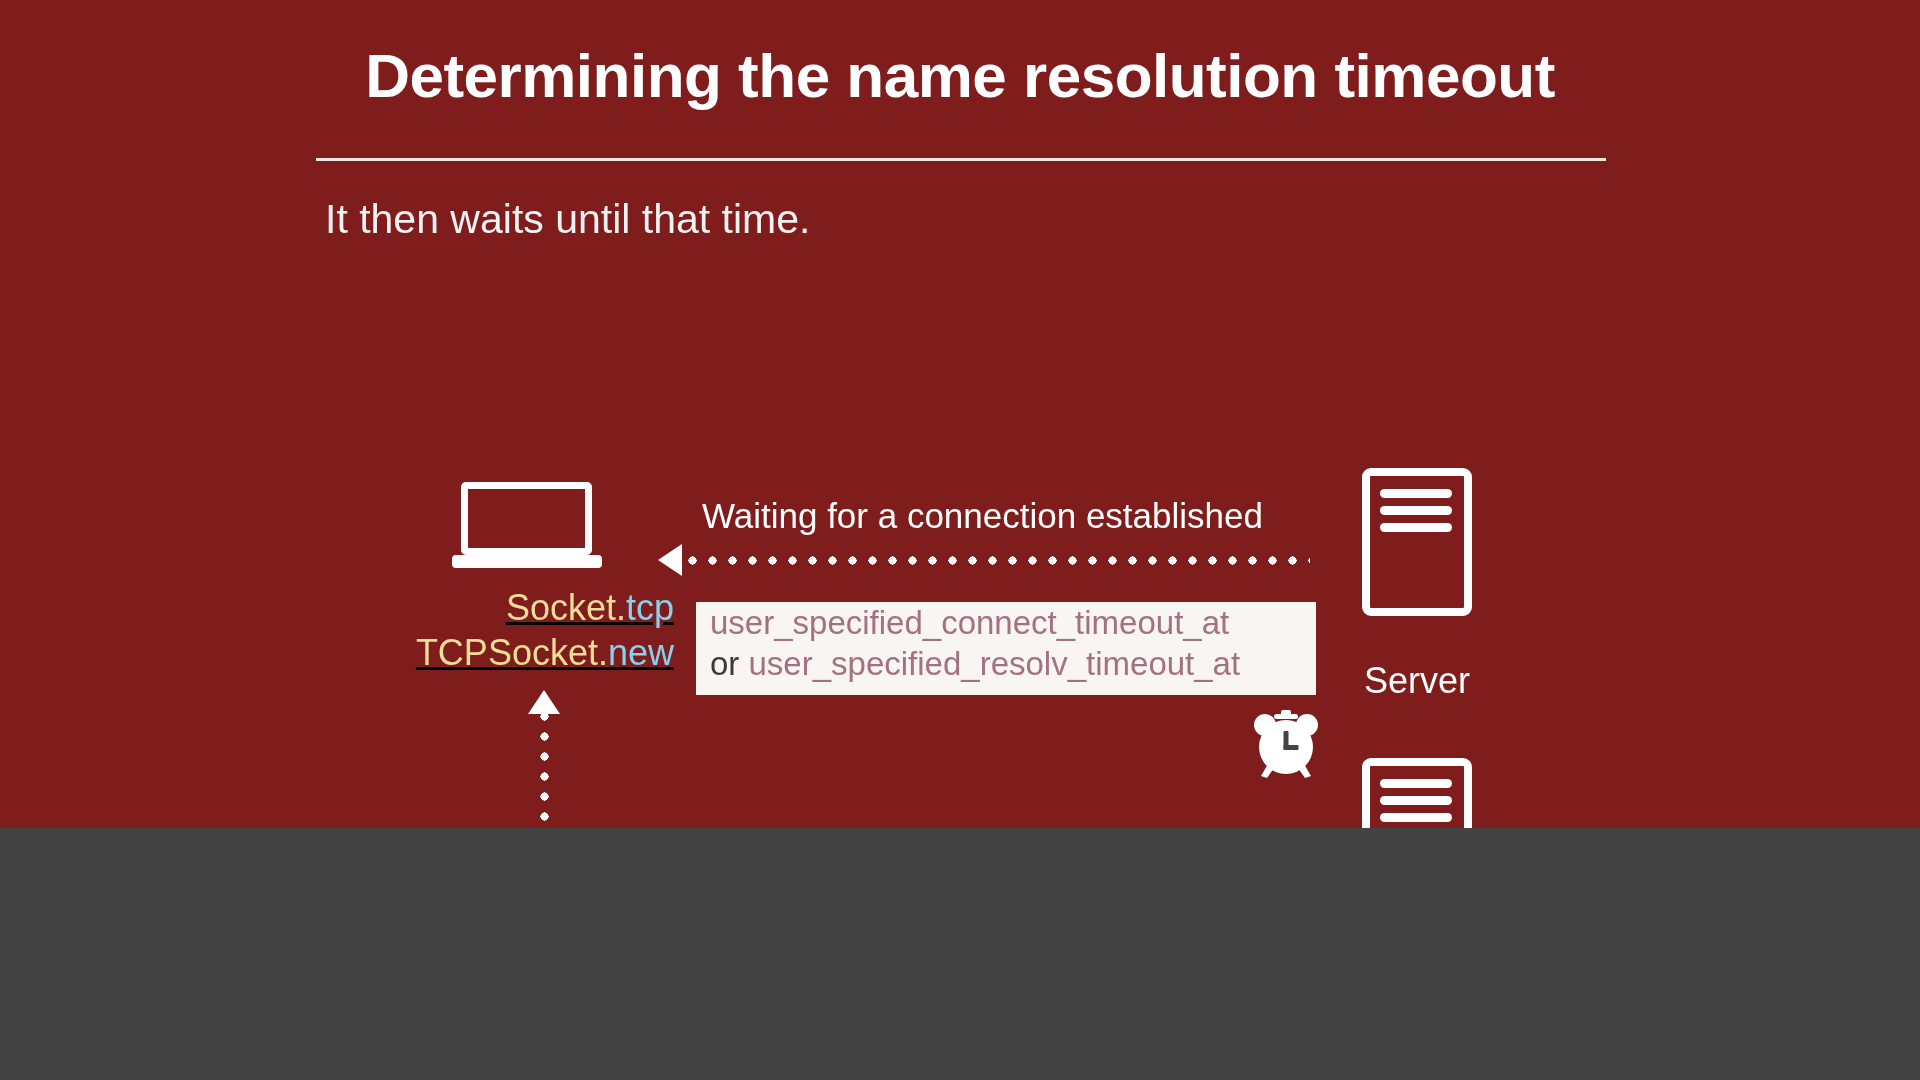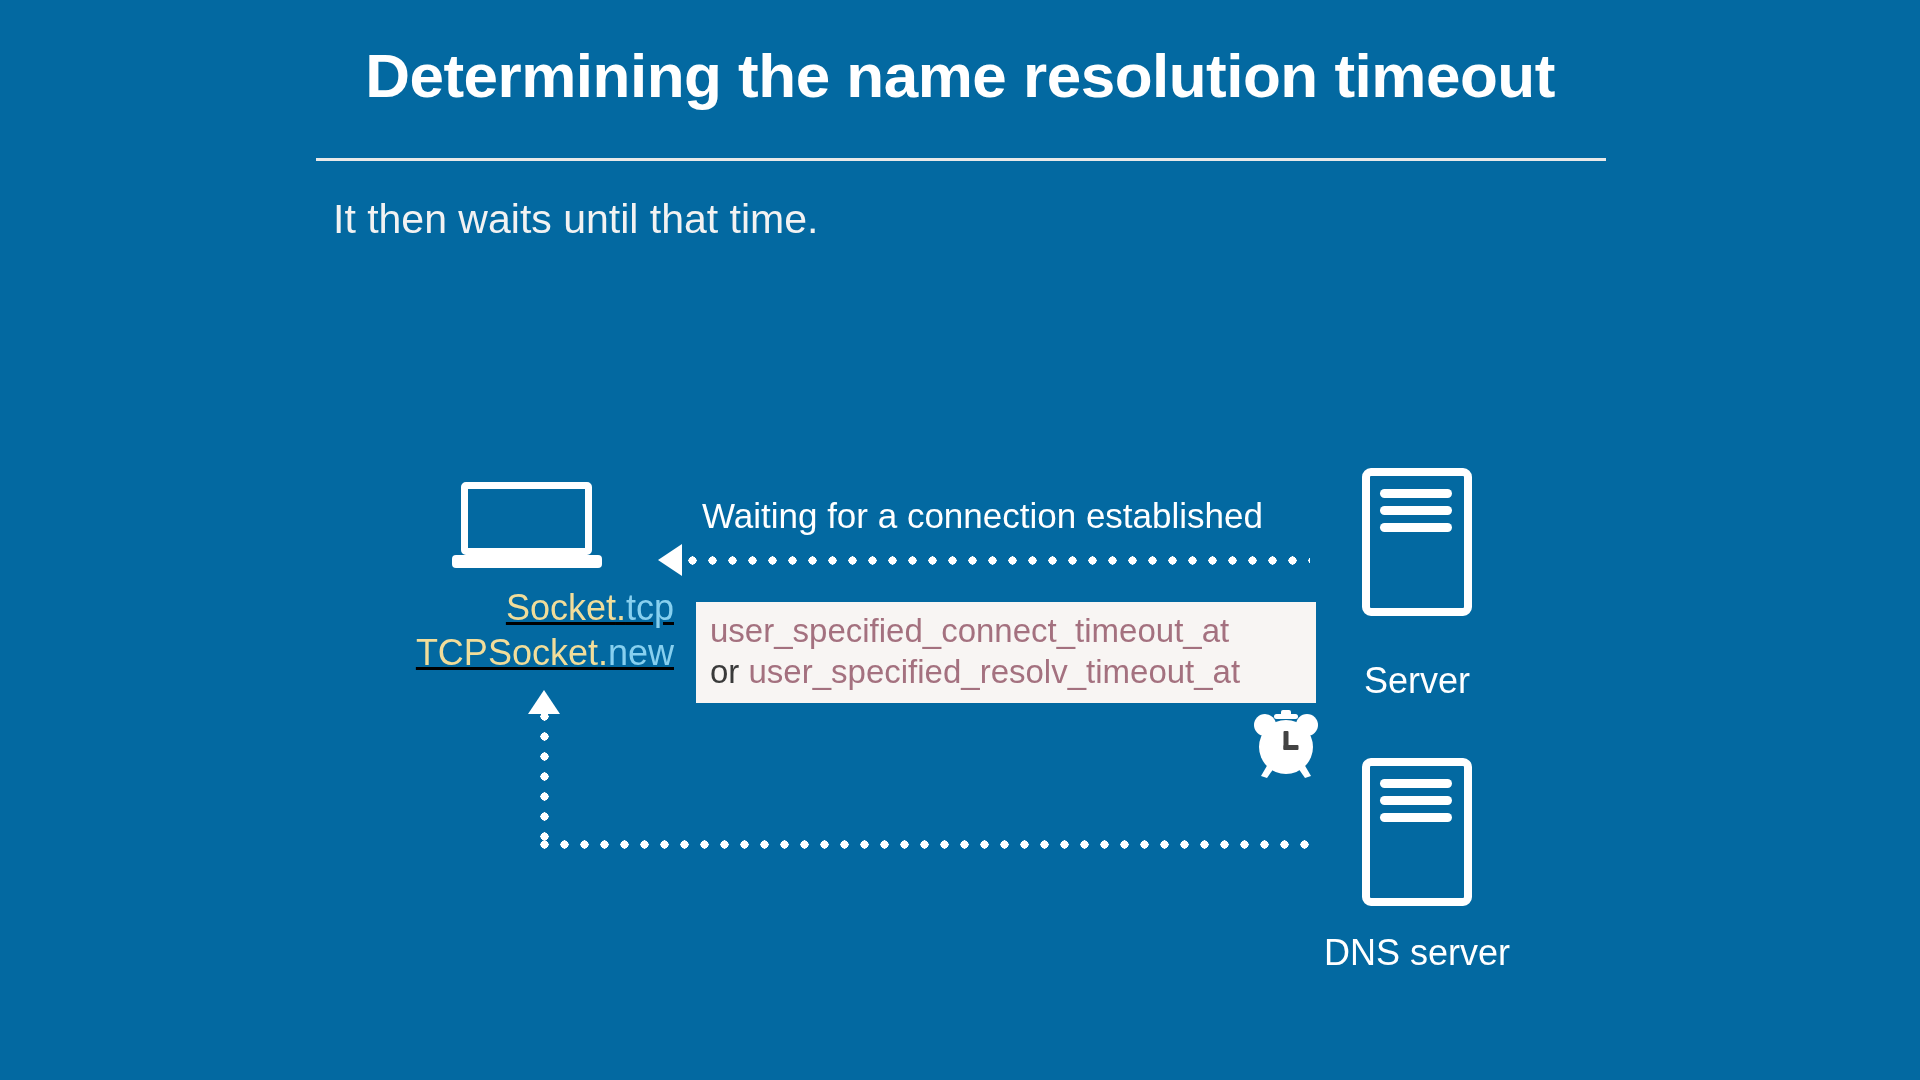--- a/index.html
+++ b/index.html
@@ -6,22 +6,22 @@
     margin: 0;
     padding: 0;
     background: #434343;
   }
   body {
     font-family: "Liberation Sans", sans-serif;
   }
   #slide {
     position: relative;
     width: 1920px;
-    height: 1080px;
-    background: #0369a1;
+    height: 828px;
+    background: #7f1d1d;
     overflow: hidden;
   }
 
   
   #title {
     position: absolute;
     left: 0;
     top: 42px;
     width: 1920px;
     text-align: center;
@@ -39,21 +39,20 @@
     height: 3px;
     background: #e9e9e9;
   }
   #subtitle {
     position: absolute;
     left: 325px;
     top: 196px;
     font-size: 41px;
     color: #f2f2f2;
     font-weight: normal;
-    margin-left: 8px;
   }
 
   
   #diagram {
     position: absolute;
     left: 0;
     top: 0;
     width: 1920px;
     height: 1080px;
   }
@@ -102,21 +101,21 @@
   .code-cls { color: #F1DD9A; }
   .code-dot { color: #F1DD9A; }
   .code-mth { color: #87D0EF; }
 
   
   #timeout-box {
     position: absolute;
     left: 696px;
     top: 602px;
     width: 620px;
-    padding: 8px 12px 10px 14px;
+    padding: 0 12px 10px 14px;
     background: #F8F5F3;
     box-sizing: border-box;
     font-size: 33px;
     line-height: 1.25;
     white-space: nowrap;
   }
   .var-name { color: #A4717F; }
   .conj { color: #3a3a3a; margin-top: 20px; }
 
   

